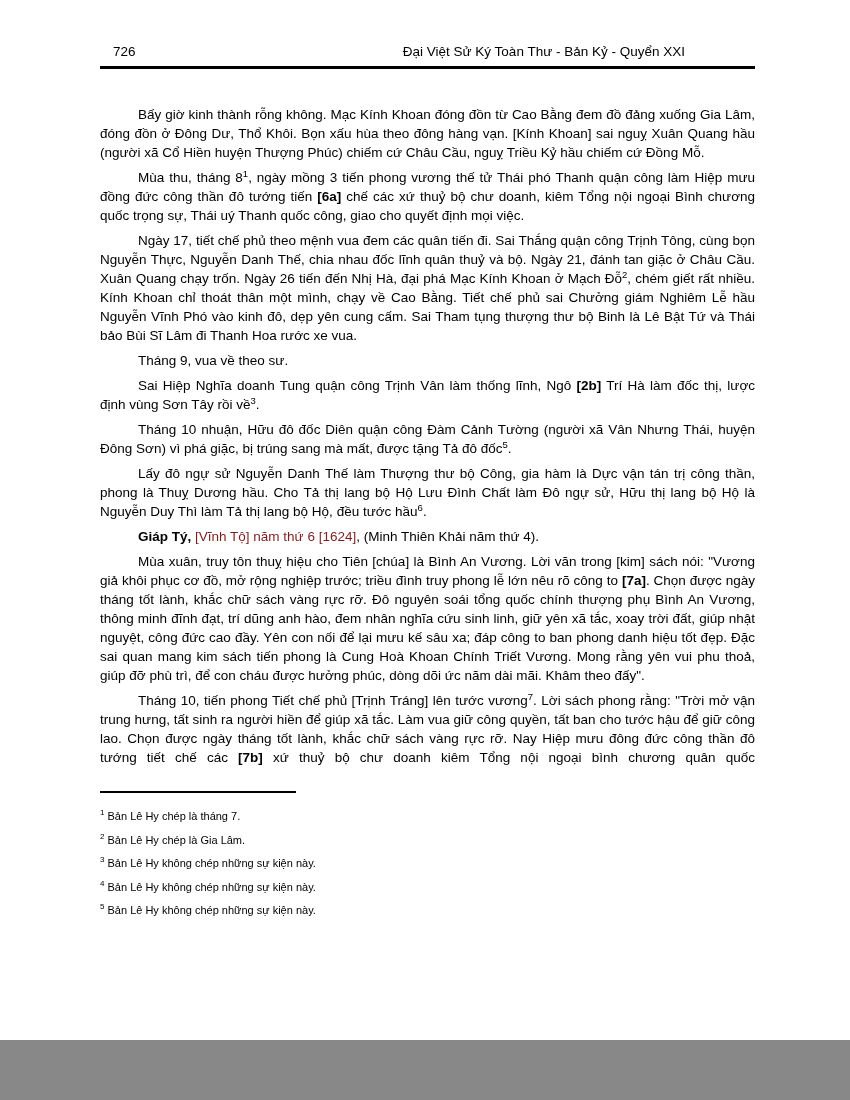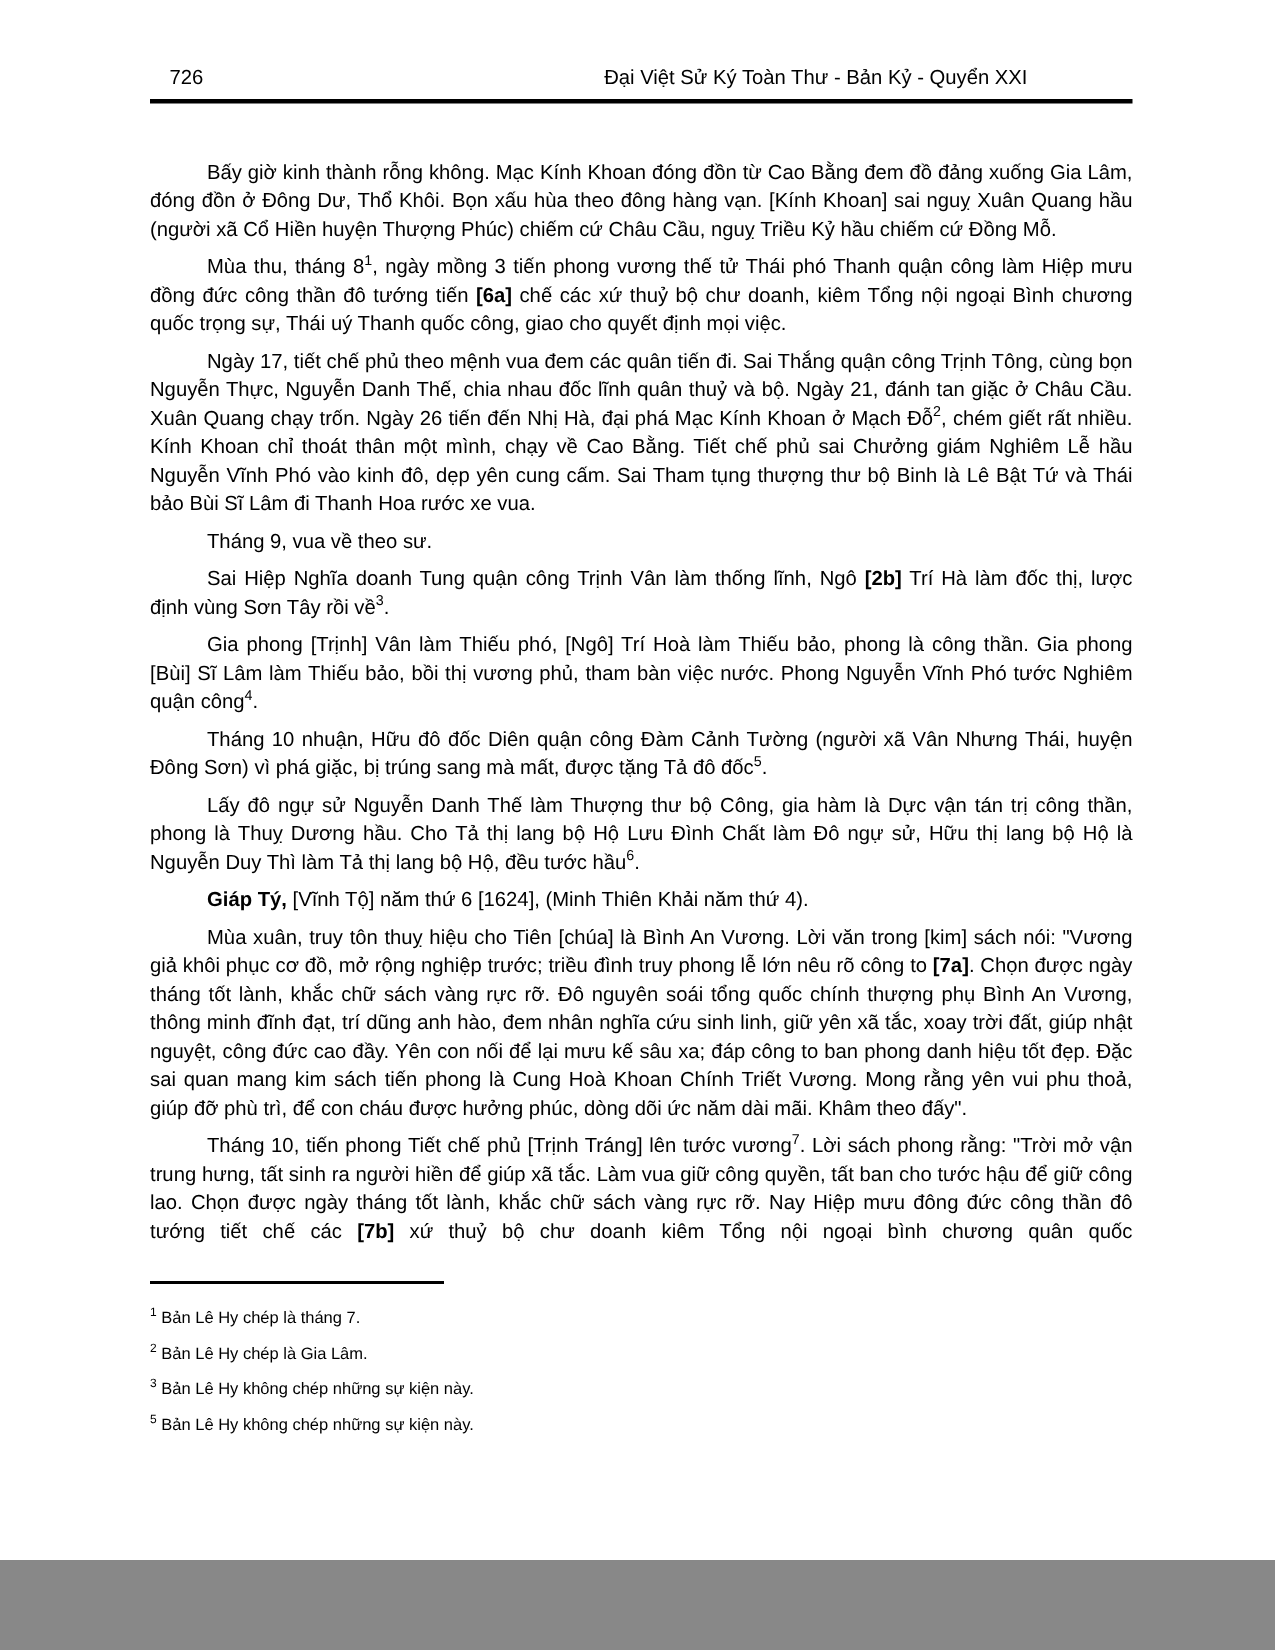--- a/index.html
+++ b/index.html
@@ -22,21 +22,21 @@
   .body { margin-top: 36px; }
   .para {
     margin: 0 0 6px 0;
     font-size: 13.5px;
     line-height: 19px;
     text-align: justify;
     text-indent: 38px;
   }
   .para.cont { text-align-last: justify; }
   .b { font-weight: bold; }
-  .gray { color: #000000; }
+  .gray { color: #7f1d1d; }
   .para sup { font-size: 9.5px; line-height: 0; }
   .fnrule { width: 196px; border-top: 2.5px solid #000; margin: 24px 0 16px 0; }
   .footnotes { }
   .footnote {
     font-size: 11px;
     line-height: 14.5px;
     margin-bottom: 9px;
     padding-left: 14px;
     text-indent: -14px;
     text-align: justify;
@@ -53,28 +53,28 @@
     <span class="hspacer"></span>
   </header>
   <div class="rule"></div>
 
   <main class="body">
       <p class="para"><span>Bấy giờ kinh thành rỗng không. Mạc Kính Khoan đóng đồn từ Cao Bằng đem đồ đảng xuống Gia Lâm, đóng đồn ở Đông Dư, Thổ Khôi. Bọn xấu hùa theo đông hàng vạn. [Kính Khoan] sai nguỵ Xuân Quang hầu (người xã Cổ Hiền huyện Thượng Phúc) chiếm cứ Châu Cầu, nguỵ Triều Kỷ hầu chiếm cứ Đồng Mỗ.</span></p>
       <p class="para"><span>Mùa thu, tháng 8</span><sup class="sup">1</sup><span>, ngày mồng 3 tiến phong vương thế tử Thái phó Thanh quận công làm Hiệp mưu đồng đức công thần đô tướng tiến </span><span class="b">[6a]</span><span> chế các xứ thuỷ bộ chư doanh, kiêm Tổng nội ngoại Bình chương quốc trọng sự, Thái uý Thanh quốc công, giao cho quyết định mọi việc.</span></p>
       <p class="para"><span>Ngày 17, tiết chế phủ theo mệnh vua đem các quân tiến đi. Sai Thắng quận công Trịnh Tông, cùng bọn Nguyễn Thực, Nguyễn Danh Thế, chia nhau đốc lĩnh quân thuỷ và bộ. Ngày 21, đánh tan giặc ở Châu Cầu. Xuân Quang chạy trốn. Ngày 26 tiến đến Nhị Hà, đại phá Mạc Kính Khoan ở Mạch Đỗ</span><sup class="sup">2</sup><span>, chém giết rất nhiều. Kính Khoan chỉ thoát thân một mình, chạy về Cao Bằng. Tiết chế phủ sai Chưởng giám Nghiêm Lễ hầu Nguyễn Vĩnh Phó vào kinh đô, dẹp yên cung cấm. Sai Tham tụng thượng thư bộ Binh là Lê Bật Tứ và Thái bảo Bùi Sĩ Lâm đi Thanh Hoa rước xe vua.</span></p>
       <p class="para"><span>Tháng 9, vua về theo sư.</span></p>
       <p class="para"><span>Sai Hiệp Nghĩa doanh Tung quận công Trịnh Vân làm thống lĩnh, Ngô </span><span class="b">[2b]</span><span> Trí Hà làm đốc thị, lược định vùng Sơn Tây rồi về</span><sup class="sup">3</sup><span>.</span></p>
-      <p class="para"><span>Gia phong [Trịnh] Vân làm Thiếu phó, [Ngô] Trí Hoà làm Thiếu bảo, phong là công thần. Gia phong [Bùi] Sĩ Lâm làm Thiếu bảo, bồi thị vương phủ, tham bàn việc nước. Phong Nguyễn Vĩnh Phó tước Nghiêm quận công</span><sup class="sup">4</sup><span>.</span></p>
       <p class="para"><span>Tháng 10 nhuận, Hữu đô đốc Diên quận công Đàm Cảnh Tường (người xã Vân Nhưng Thái, huyện Đông Sơn) vì phá giặc, bị trúng sang mà mất, được tặng Tả đô đốc</span><sup class="sup">5</sup><span>.</span></p>
       <p class="para"><span>Lấy đô ngự sử Nguyễn Danh Thế làm Thượng thư bộ Công, gia hàm là Dực vận tán trị công thần, phong là Thuỵ Dương hầu. Cho Tả thị lang bộ Hộ Lưu Đình Chất làm Đô ngự sử, Hữu thị lang bộ Hộ là Nguyễn Duy Thì làm Tả thị lang bộ Hộ, đều tước hầu</span><sup class="sup">6</sup><span>.</span></p>
       <p class="para"><span class="b">Giáp Tý,</span><span> </span><span class="gray">[Vĩnh Tộ] năm thứ 6 [1624]</span><span>, (Minh Thiên Khải năm thứ 4).</span></p>
       <p class="para"><span>Mùa xuân, truy tôn thuỵ hiệu cho Tiên [chúa] là Bình An Vương. Lời văn trong [kim] sách nói: "Vương giả khôi phục cơ đồ, mở rộng nghiệp trước; triều đình truy phong lễ lớn nêu rõ công to </span><span class="b">[7a]</span><span>. Chọn được ngày tháng tốt lành, khắc chữ sách vàng rực rỡ. Đô nguyên soái tổng quốc chính thượng phụ Bình An Vương, thông minh đĩnh đạt, trí dũng anh hào, đem nhân nghĩa cứu sinh linh, giữ yên xã tắc, xoay trời đất, giúp nhật nguyệt, công đức cao đầy. Yên con nối để lại mưu kế sâu xa; đáp công to ban phong danh hiệu tốt đẹp. Đặc sai quan mang kim sách tiến phong là Cung Hoà Khoan Chính Triết Vương. Mong rằng yên vui phu thoả, giúp đỡ phù trì, để con cháu được hưởng phúc, dòng dõi ức năm dài mãi. Khâm theo đấy".</span></p>
       <p class="para cont"><span>Tháng 10, tiến phong Tiết chế phủ [Trịnh Tráng] lên tước vương</span><sup class="sup">7</sup><span>. Lời sách phong rằng: "Trời mở vận trung hưng, tất sinh ra người hiền để giúp xã tắc. Làm vua giữ công quyền, tất ban cho tước hậu để giữ công lao. Chọn được ngày tháng tốt lành, khắc chữ sách vàng rực rỡ. Nay Hiệp mưu đông đức công thần đô tướng tiết chế các </span><span class="b">[7b]</span><span> xứ thuỷ bộ chư doanh kiêm Tổng nội ngoại bình chương quân quốc</span></p>
     </main>
 
   <div class="fnrule"></div>
   <section class="footnotes">
       <div class="footnote"><sup>1</sup> Bản Lê Hy chép là tháng 7.</div>
       <div class="footnote"><sup>2</sup> Bản Lê Hy chép là Gia Lâm.</div>
       <div class="footnote"><sup>3</sup> Bản Lê Hy không chép những sự kiện này.</div>
+      <div class="footnote"><sup>4</sup> Bản Lê Hy không chép những sự kiện này.</div>
       <div class="footnote"><sup>5</sup> Bản Lê Hy không chép những sự kiện này.</div>
     </section>
 </div>
 
 </body></html>

